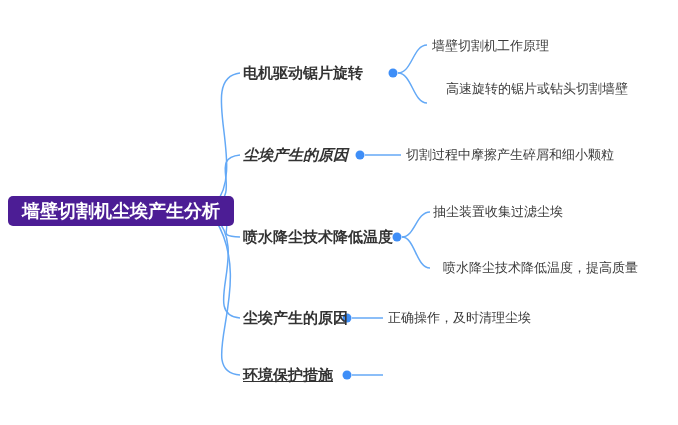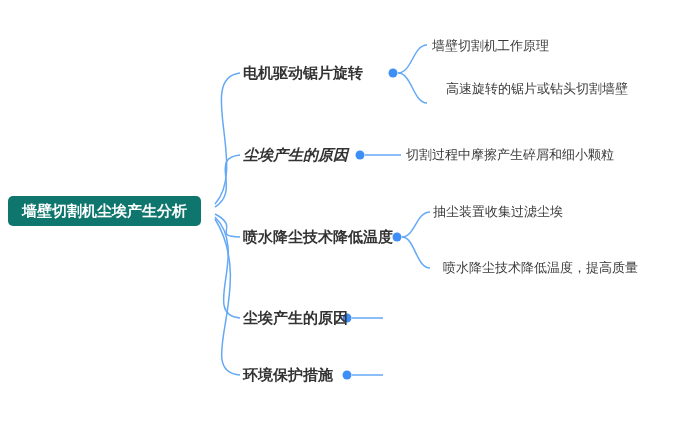--- a/index.html
+++ b/index.html
@@ -17,23 +17,23 @@
   }
   svg.links {
     position: absolute;
     left: 0; top: 0;
     width: 678px; height: 425px;
   }
   .root-node {
     position: absolute;
     left: 8px;
     top: 196px;
-    background: #0f766e;
+    background: #4c1d95;
     color: #ffffff;
-    font-size: 15px;
+    font-size: 18px;
     font-weight: bold;
     padding: 7px 14px;
     border-radius: 5px;
     white-space: nowrap;
     line-height: 16px;
     cursor: pointer;
   }
   .branch-label {
     position: absolute;
     color: #333333;
@@ -89,21 +89,22 @@
       <circle cx="347" cy="375" r="4.5"></circle>
     </g>
   </svg>
 
   <div class="root-node">墙壁切割机尘埃产生分析</div>
 
   <div class="branch-label" style="left:243px; top:63px;">电机驱动锯片旋转</div>
   <div class="branch-label" style="left:243px; top:145px;font-style:italic;">尘埃产生的原因</div>
   <div class="branch-label" style="left:243px; top:227px;">喷水降尘技术降低温度</div>
   <div class="branch-label" style="left:243px; top:308px;">尘埃产生的原因</div>
-  <div class="branch-label" style="left:243px; top:365px;">环境保护措施</div>
+  <div class="branch-label" style="left:243px; top:365px;text-decoration:underline;">环境保护措施</div>
 
   <div class="leaf-label" style="left:432px; top:37px;">墙壁切割机工作原理</div>
   <div class="leaf-label" style="left:432px; top:80px;margin-left:14px;">高速旋转的锯片或钻头切割墙壁</div>
   <div class="leaf-label" style="left:433px; top:203px;">抽尘装置收集过滤尘埃</div>
   <div class="leaf-label" style="left:406px; top:146px;">切割过程中摩擦产生碎屑和细小颗粒</div>
   <div class="leaf-label" style="left:433px; top:259px;margin-left:10px;">喷水降尘技术降低温度，提高质量</div>
+  <div class="leaf-label" style="left:388px; top:309px;">正确操作，及时清理尘埃</div>
 
 </div>
 
 </body></html>

